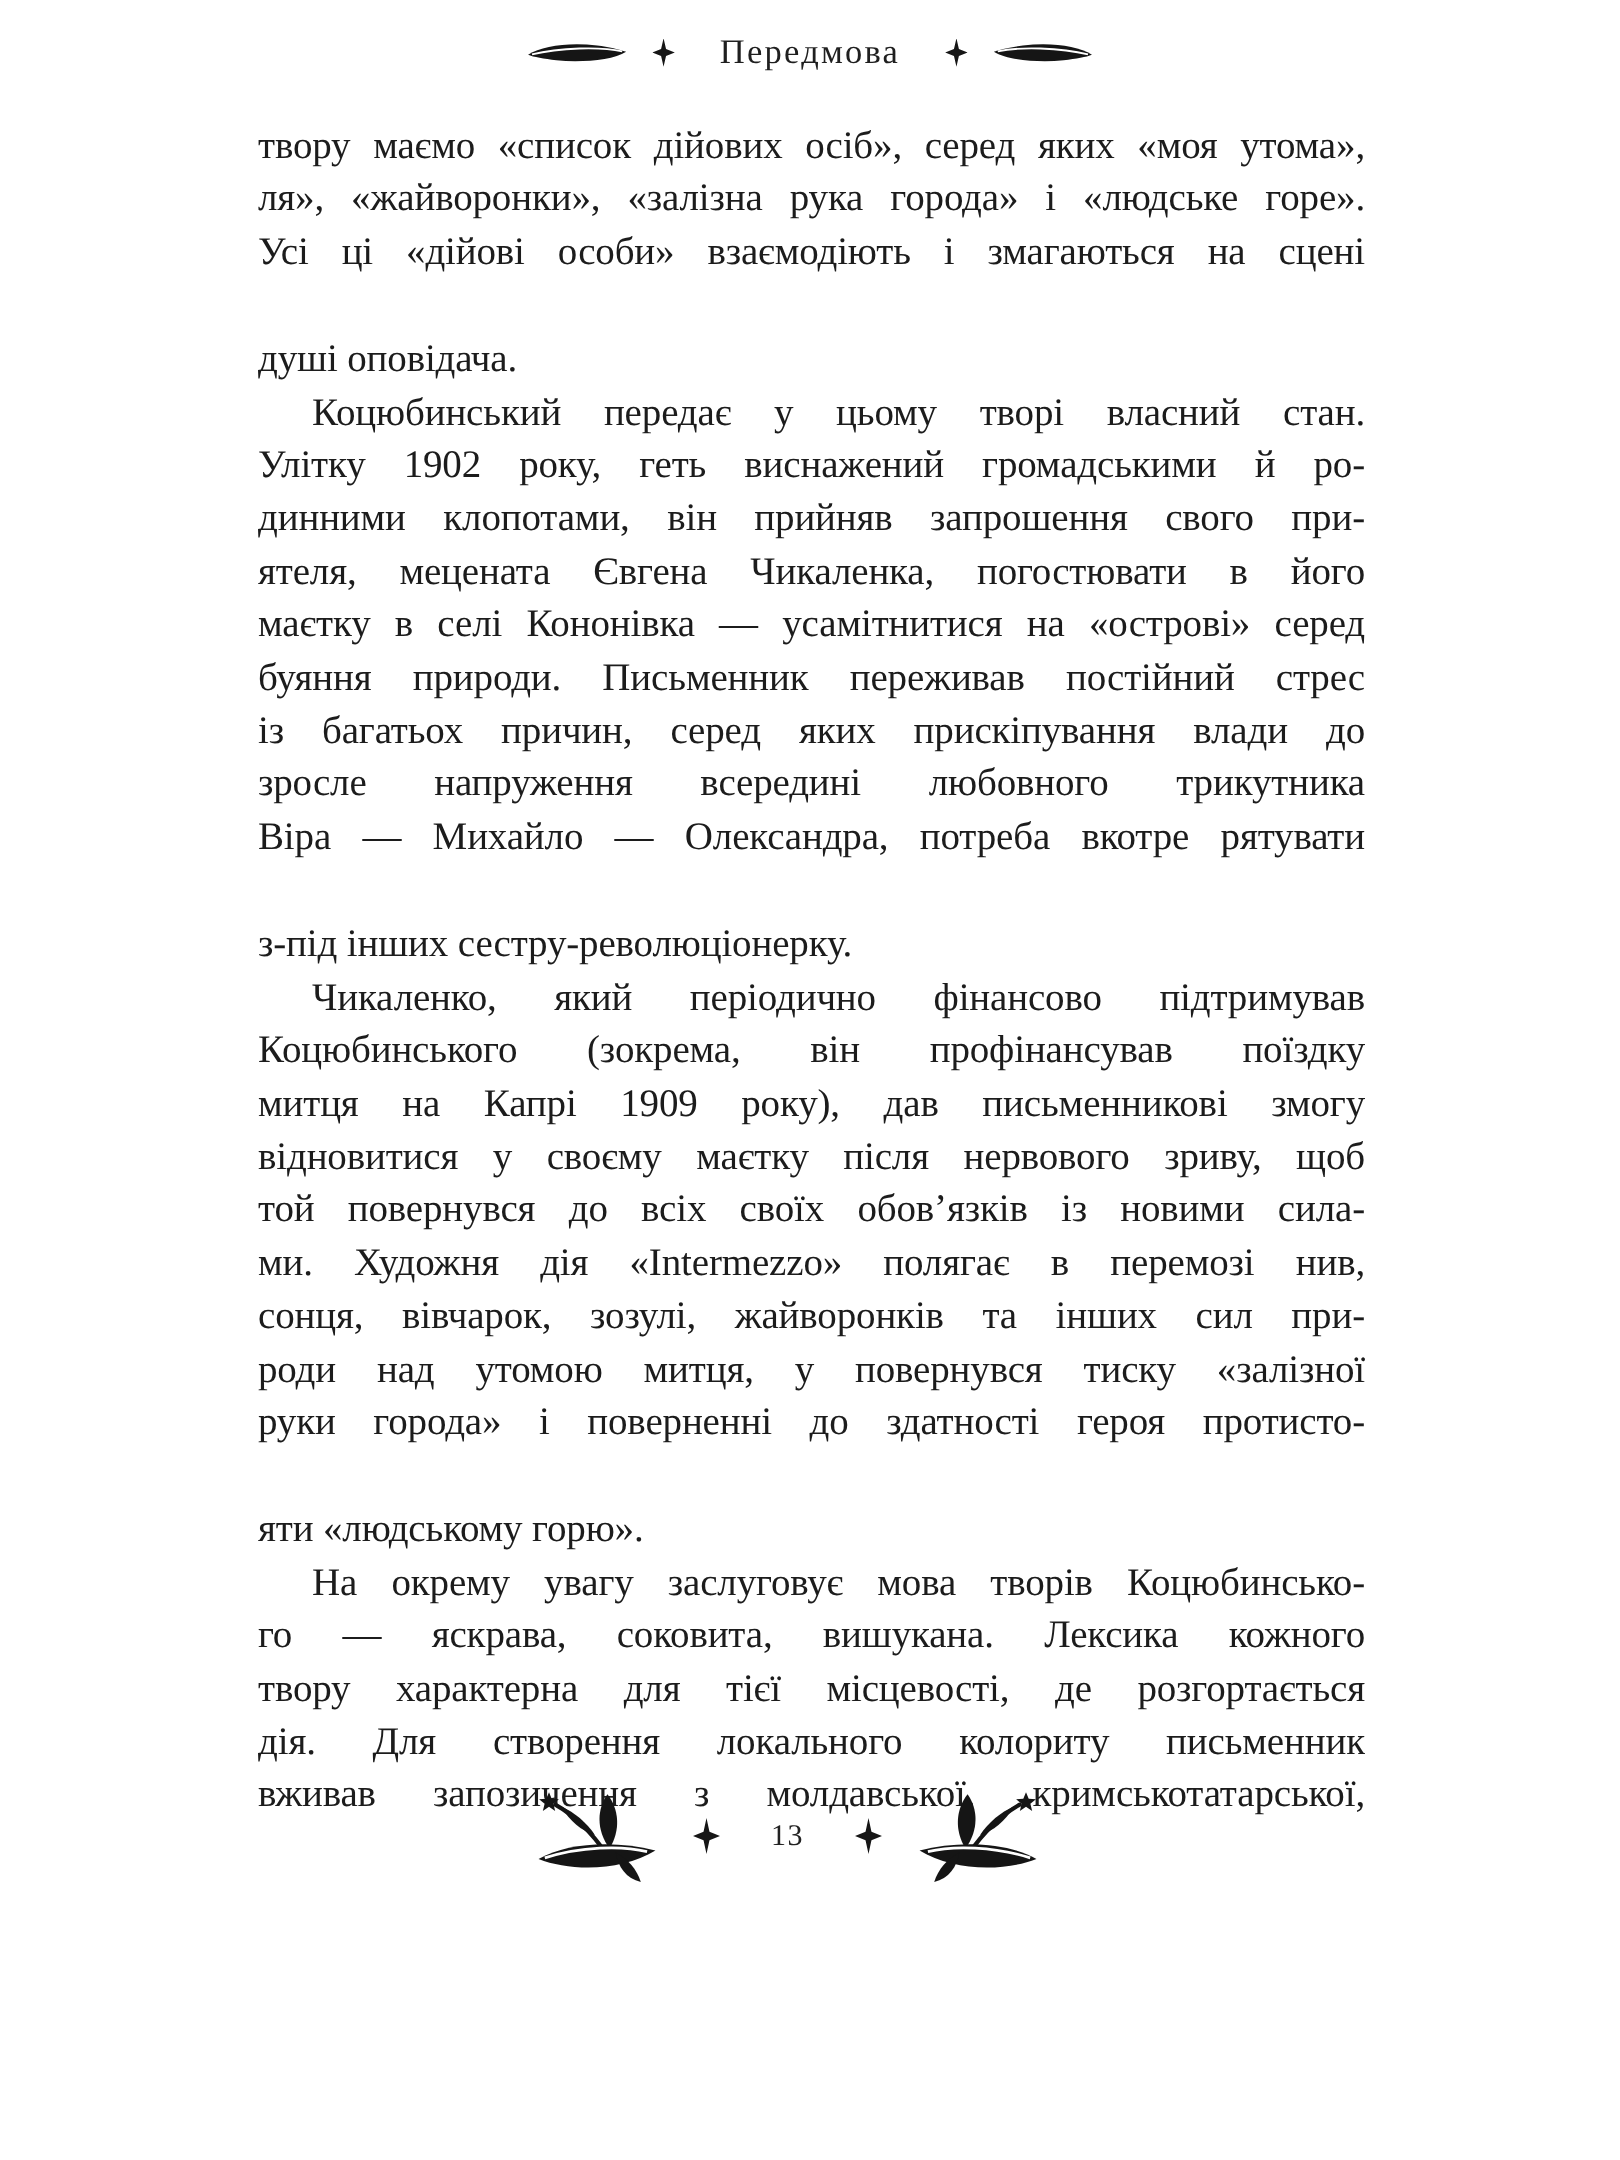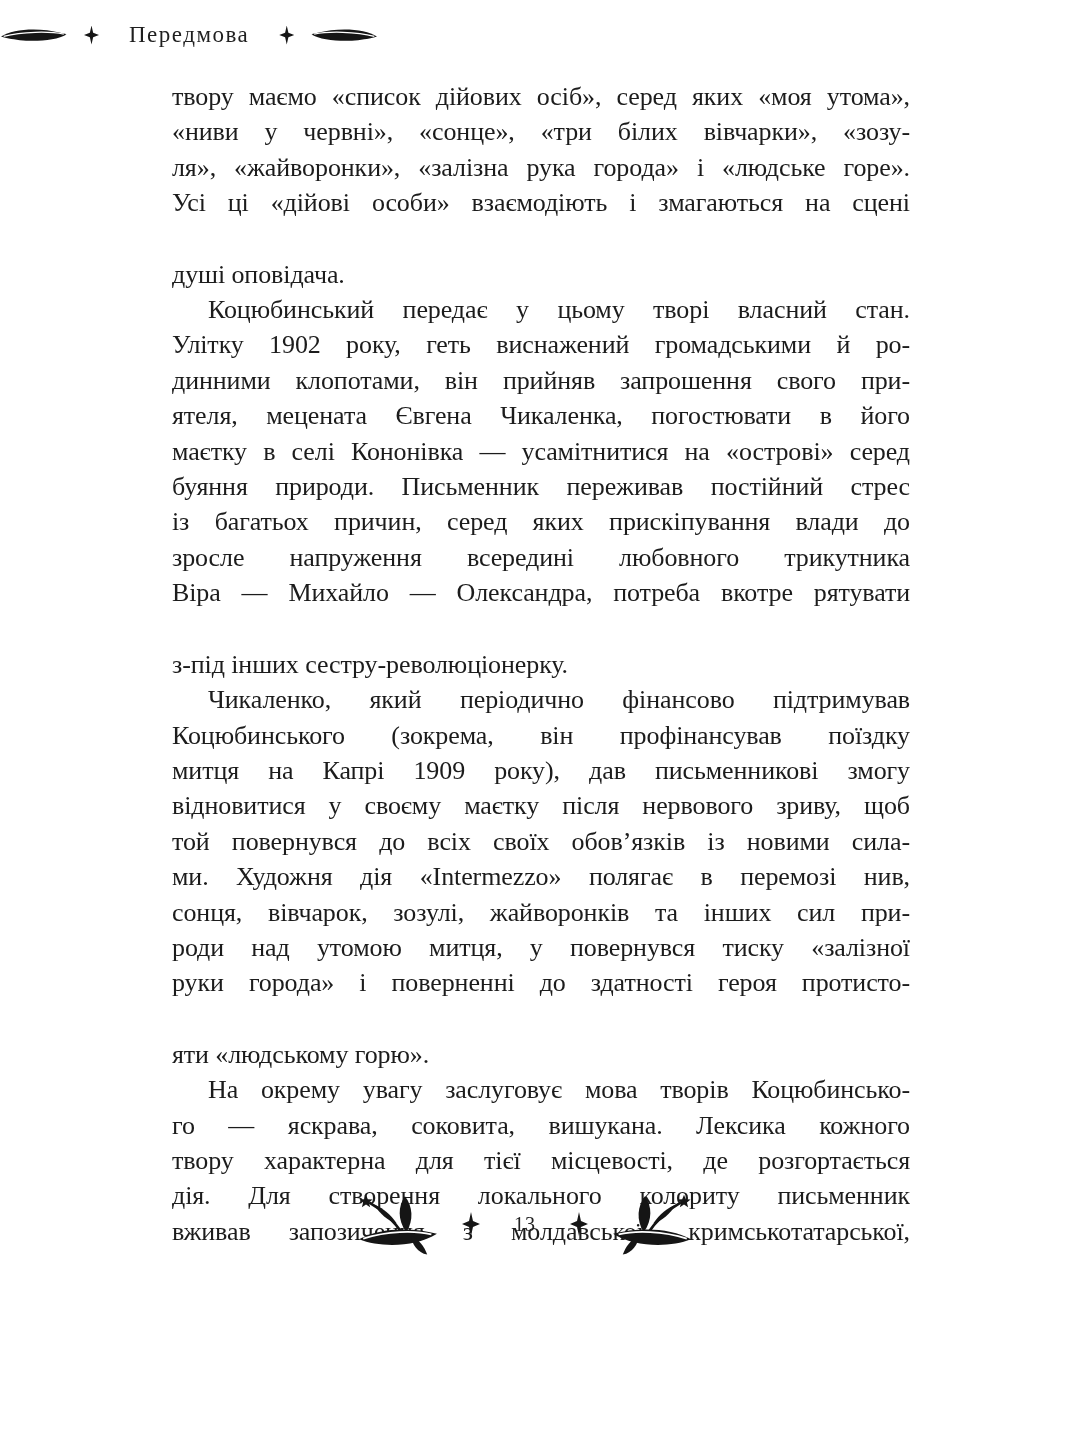--- a/index.html
+++ b/index.html
@@ -8,21 +8,21 @@
     background:#ffffff;
     font-family:"Liberation Serif","DejaVu Serif",serif;
     color:#1a1a1a;
     -webkit-font-smoothing:antialiased;
   }
   .page{position:relative;width:1080px;height:1440px;background:#ffffff;overflow:hidden;}
 
   
   .header{
     position:absolute;top:14px;left:0;width:1080px;height:42px;
-    display:flex;justify-content:flex-start;align-items:center;gap:16px;
+    display:flex;justify-content:center;align-items:center;gap:16px;
   }
   .header-title{
     font-size:23px;letter-spacing:1.5px;color:#1f1f1f;
     margin:0 14px;white-space:nowrap;
   }
   .orn{display:inline-flex;align-items:center;justify-content:center;line-height:0;}
   .mirrored svg{transform:scaleX(-1);}
   .star{
     display:inline-block;background:#161616;
     clip-path:polygon(50% 0%,61% 38%,100% 50%,61% 62%,50% 100%,39% 62%,0% 50%,39% 38%);
@@ -73,21 +73,20 @@
     <span class="orn mirrored">
       <svg width="68" height="20" viewBox="0 0 130 30">
         <path d="M2,18 C20,6 55,2 90,6 C105,8 118,11 127,14 C110,25 70,28 38,25 C22,23 9,21 2,18 Z" fill="#151515"></path>
         <path d="M7,17.5 C42,8.5 95,7.5 122,13.5" stroke="#ffffff" stroke-width="2.4" fill="none"></path>
       </svg>
     </span>
   </div>
 
   <div class="body-text">
       <div class="line">твору маємо «список дійових осіб», серед яких «моя утома»,</div>
-      <div class="line">«ниви у червні», «сонце», «три білих вівчарки», «зозу-</div>
       <div class="line">ля», «жайворонки», «залізна рука города» і «людське горе».</div>
       <div class="line">Усі ці «дійові особи» взаємодіють і змагаються на сцені</div>
       <div class="line last">душі оповідача.</div>
       <div class="line indent">Коцюбинський передає у цьому творі власний стан.</div>
       <div class="line">Улітку 1902 року, геть виснажений громадськими й ро-</div>
       <div class="line">динними клопотами, він прийняв запрошення свого при-</div>
       <div class="line">ятеля, мецената Євгена Чикаленка, погостювати в його</div>
       <div class="line">маєтку в селі Кононівка — усамітнитися на «острові» серед</div>
       <div class="line">буяння природи. Письменник переживав постійний стрес</div>
       <div class="line">із багатьох причин, серед яких прискіпування влади до</div>

